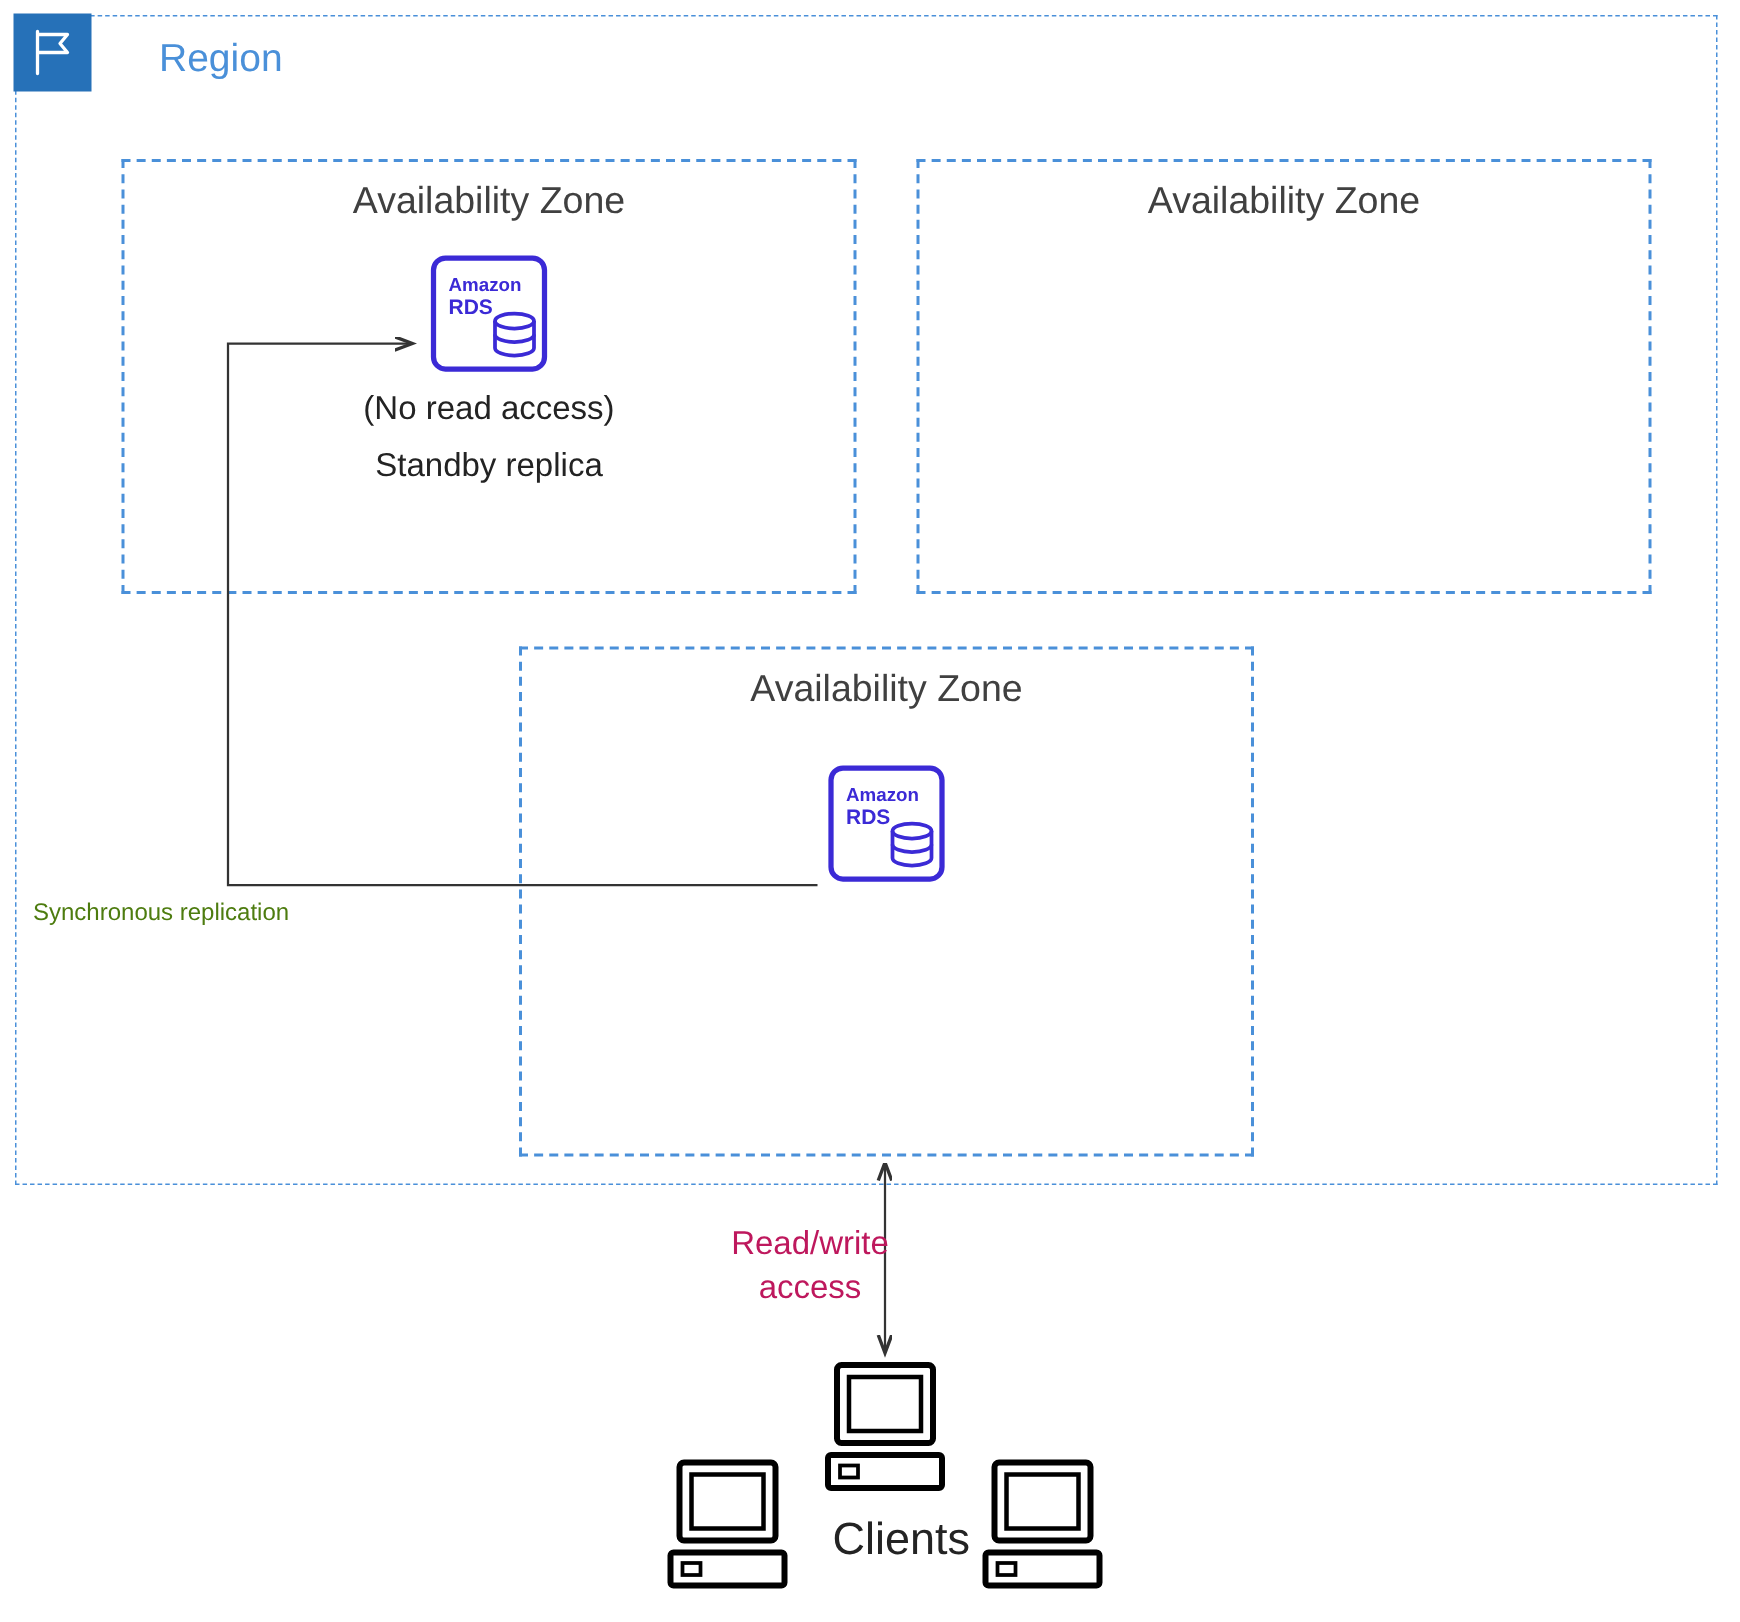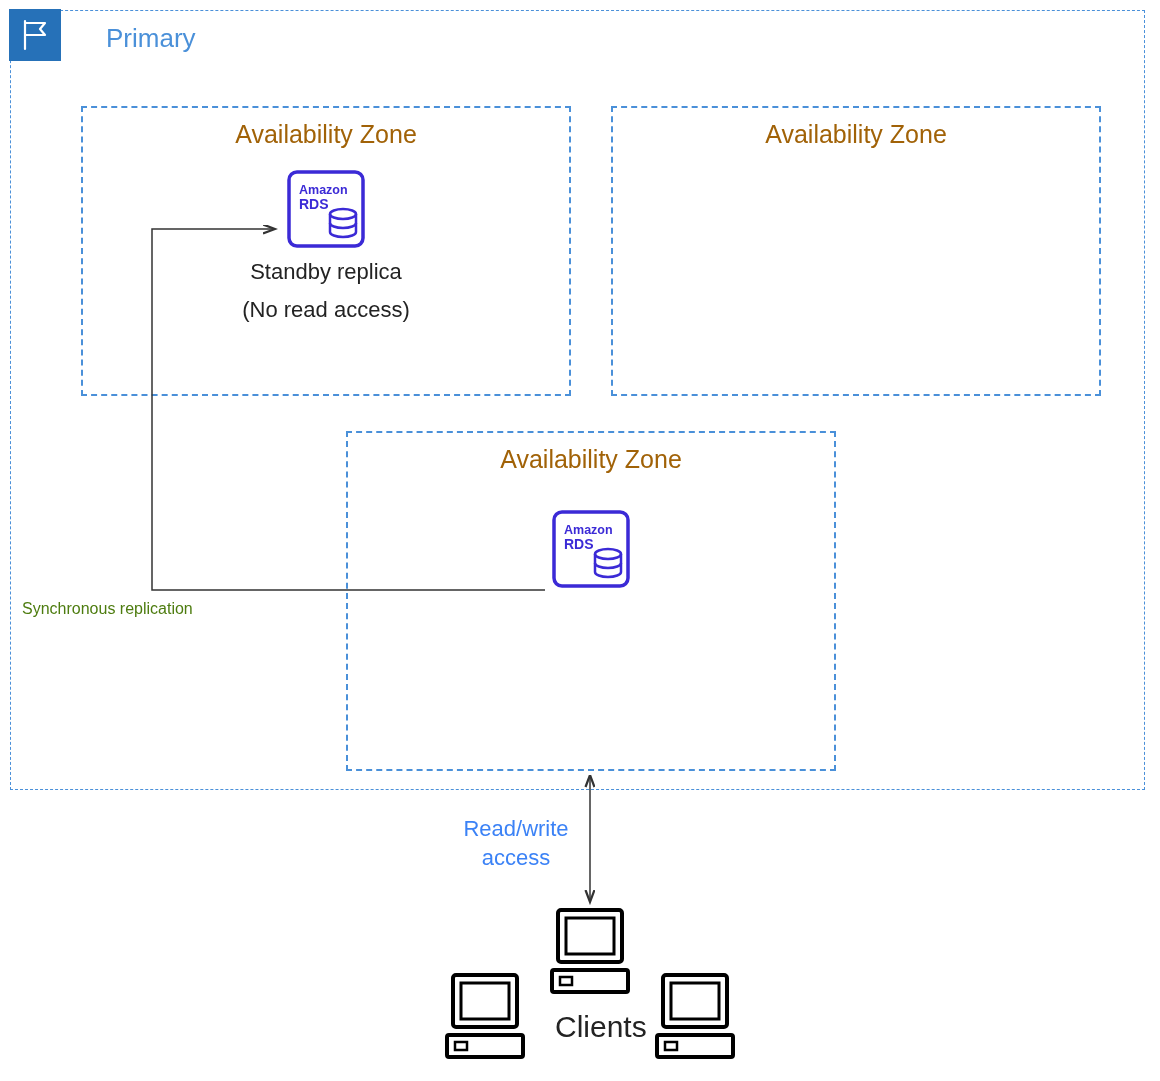--- a/index.html
+++ b/index.html
@@ -4,54 +4,54 @@
   <style>
     * { box-sizing: border-box; margin: 0; padding: 0; }
     body { font-family: Arial, sans-serif; background: #fff; width: 1160px; height: 1081px; position: relative; }
     .region-container { position: absolute; left: 10px; top: 10px; width: 1135px; height: 780px; border: 1.5px dashed #4a90d9; }
     .region-icon { position: absolute; left: -2px; top: -2px; width: 52px; height: 52px; background: #2671b8; display: flex; align-items: center; justify-content: center; }
     .region-label { position: absolute; left: 95px; top: 12px; font-size: 26px; color: #4a90d9; }
     .az-box { position: absolute; border: 2px dashed #4a90d9; }
     .az1 { left: 70px; top: 95px; width: 490px; height: 290px; }
     .az2 { left: 600px; top: 95px; width: 490px; height: 290px; }
     .az3 { left: 335px; top: 420px; width: 490px; height: 340px; }
-    .az-label { text-align: center; color: #a16207; font-size: 25px; padding-top: 12px; }
+    .az-label { text-align: center; color: #404040; font-size: 25px; padding-top: 12px; }
     .rds-icon { width: 80px; height: 80px; margin: 0 auto; display: block; }
     .rds-block { text-align: center; }
     .caption { font-size: 22px; color: #232323; text-align: center; margin-top: 8px; line-height: 1.35; }
     .replication-label { position: absolute; left: 22px; top: 600px; font-size: 16px; color: #4d7c0f; }
-    .rw-label { position: absolute; left: 446px; top: 815px; font-size: 22px; color: #3b82f6; text-align: center; width: 140px; line-height: 1.3; }
+    .rw-label { position: absolute; left: 470px; top: 815px; font-size: 22px; color: #be185d; text-align: center; width: 140px; line-height: 1.3; }
     .clients-label { position: absolute; left: 555px; top: 1010px; font-size: 30px; color: #232323; }
     .computer { position: absolute; }
     svg { display: block; }
   </style>
 </head>
 <body>
 
 <div class="region-container">
   <div class="region-icon">
     <svg width="36" height="36" viewBox="0 0 36 36">
         <path d="M8 4 v28 M8 6 h20 l-5 6 l5 6 h-20" stroke="#fff" stroke-width="2.2" fill="none" stroke-linejoin="round" stroke-linecap="round"></path>
       </svg>
   </div>
-  <div class="region-label">Primary</div>
+  <div class="region-label">Region</div>
 
   <div class="az-box az1">
     <div class="az-label">Availability Zone</div>
     <div class="rds-block" style="margin-top:20px;">
       <svg class="rds-icon" viewBox="0 0 80 80">
         <rect x="3" y="3" width="74" height="74" rx="8" fill="none" stroke="#3b2ad6" stroke-width="3.5"></rect>
         <text x="13" y="25" font-size="12.5" font-weight="bold" fill="#3b2ad6" font-family="Arial">Amazon</text>
         <text x="13" y="40" font-size="14" font-weight="bold" fill="#3b2ad6" font-family="Arial">RDS</text>
         <ellipse cx="57" cy="45" rx="13" ry="5" fill="none" stroke="#3b2ad6" stroke-width="2.5"></ellipse>
         <path d="M44 45 v18 a13 5 0 0 0 26 0 v-18" fill="none" stroke="#3b2ad6" stroke-width="2.5"></path>
         <path d="M44 54 a13 5 0 0 0 26 0" fill="none" stroke="#3b2ad6" stroke-width="2.5"></path>
       </svg>
+      <div class="caption">(No read access)</div>
       <div class="caption">Standby replica</div>
-      <div class="caption">(No read access)</div>
     </div>
   </div>
 
   <div class="az-box az2">
     <div class="az-label">Availability Zone</div>
   </div>
 
   <div class="az-box az3">
     <div class="az-label">Availability Zone</div>
     <div class="rds-block" style="margin-top:35px;">

